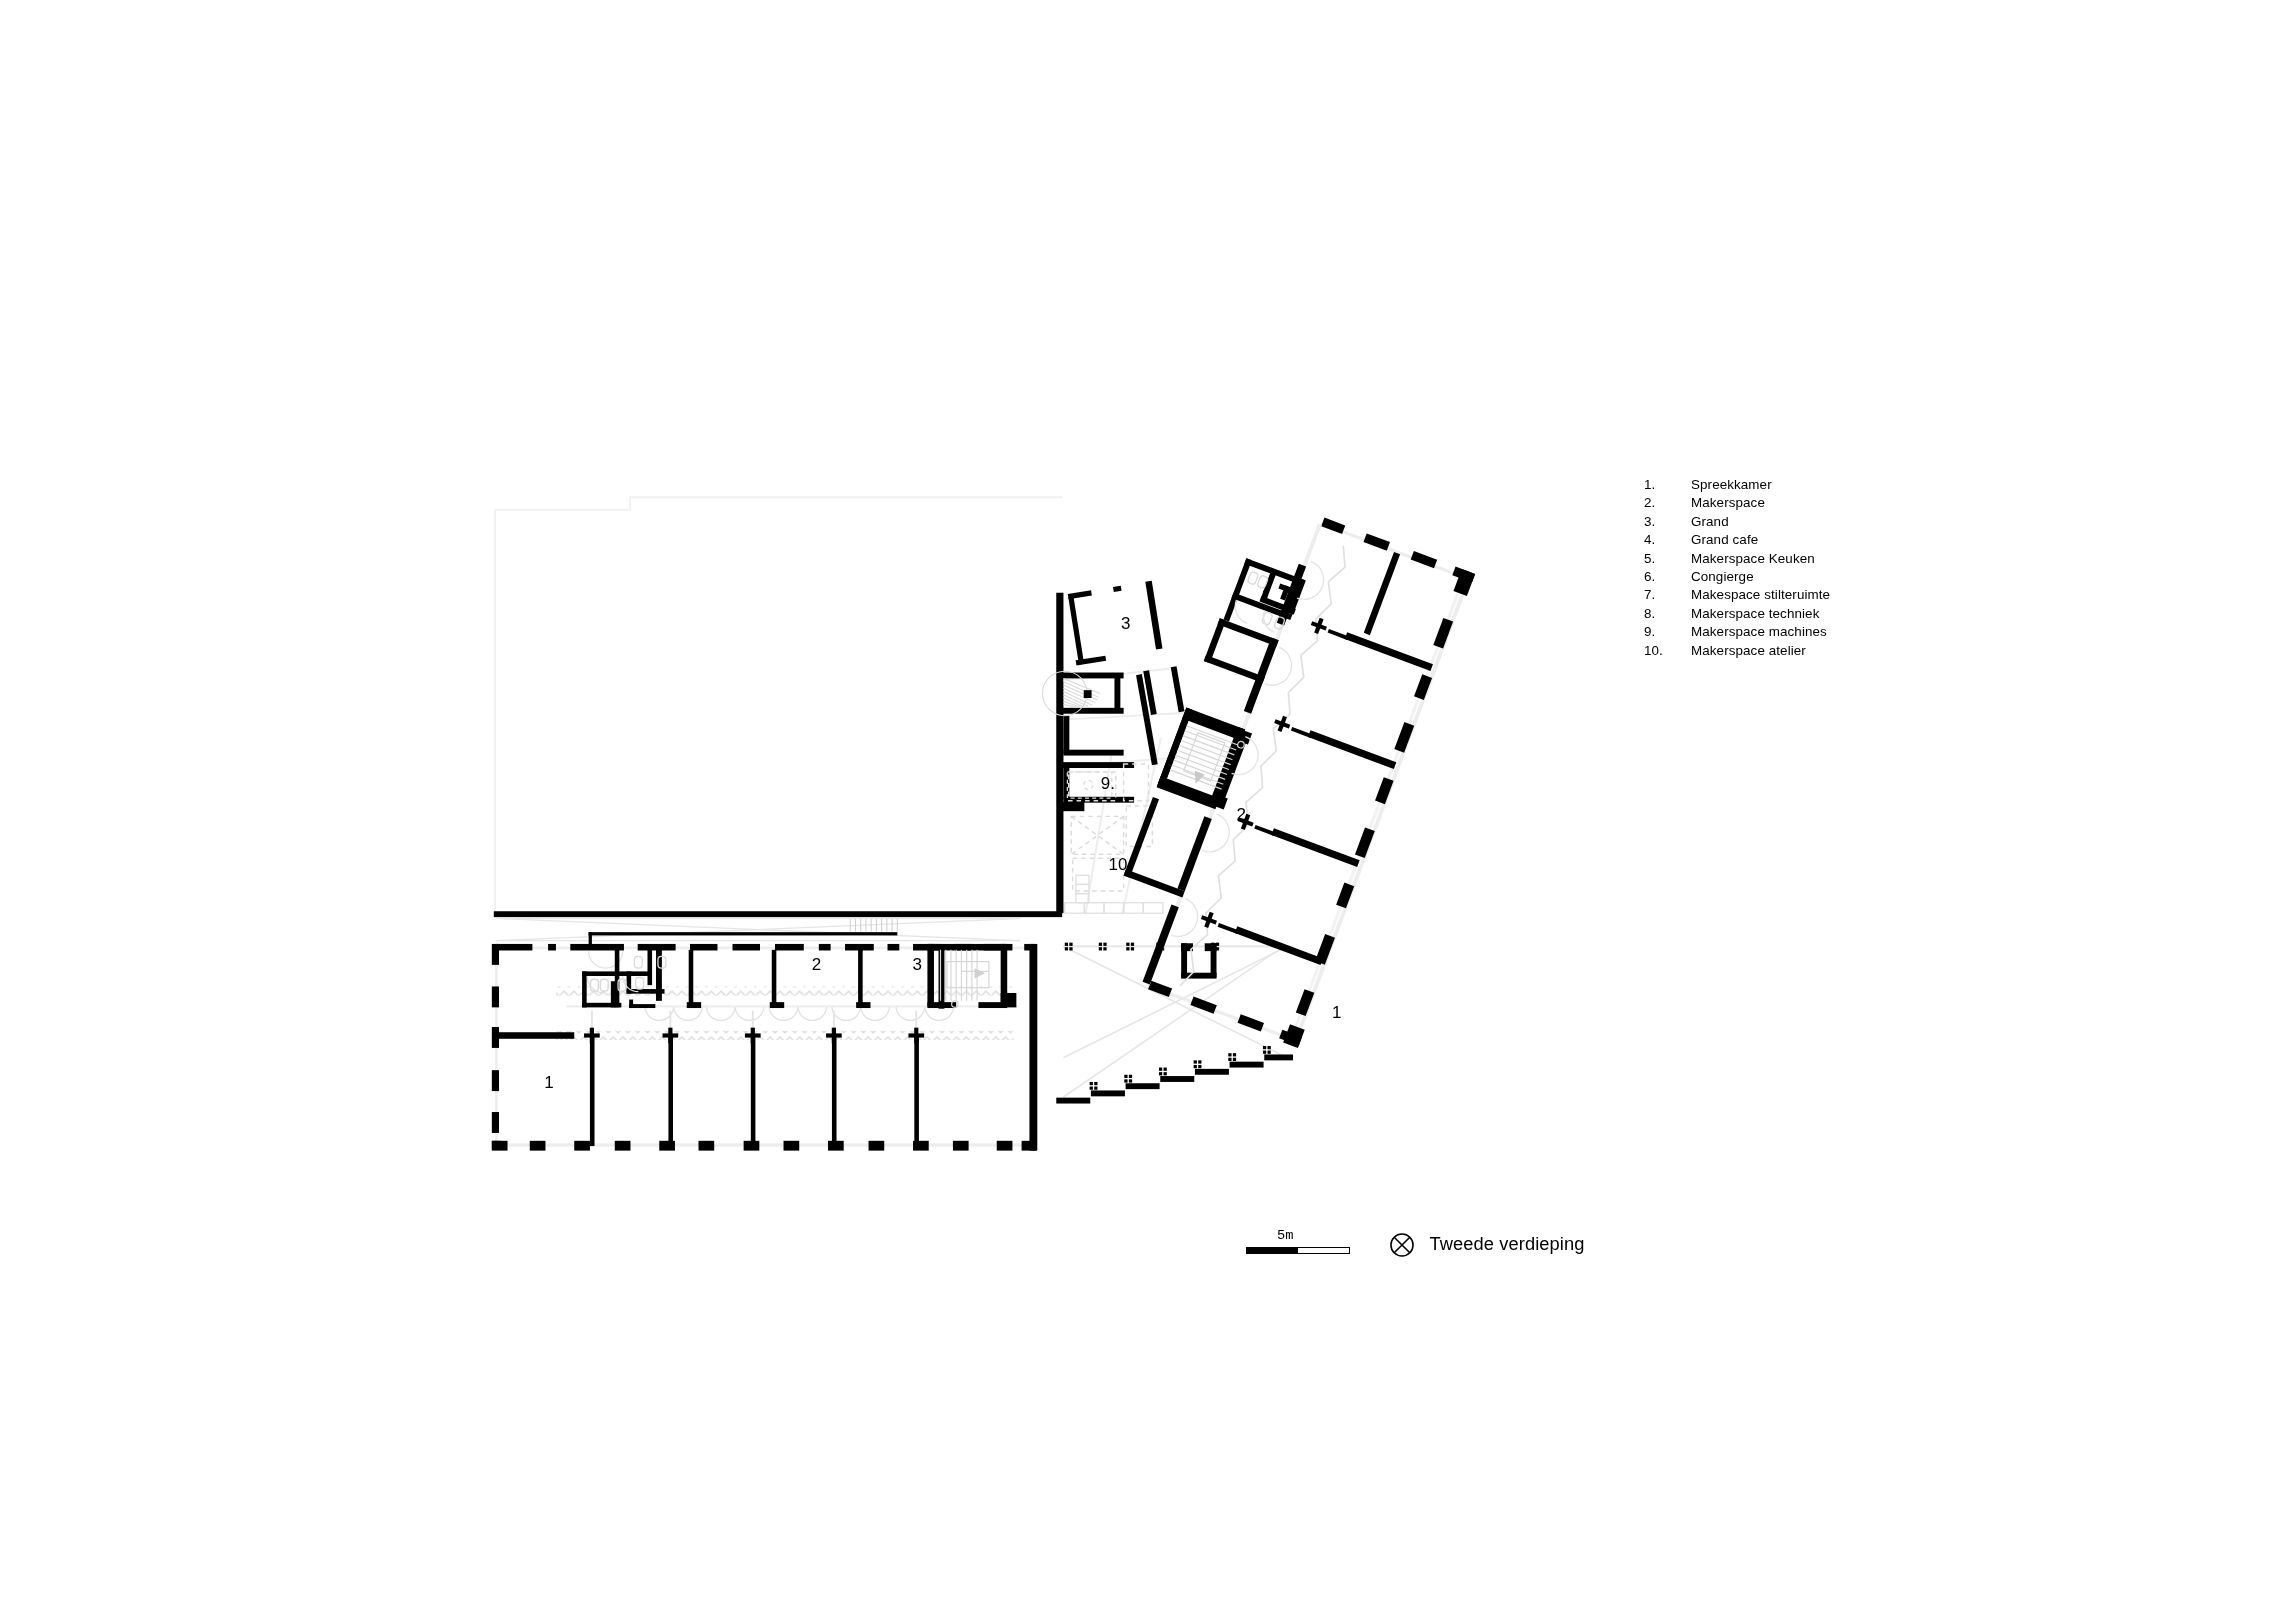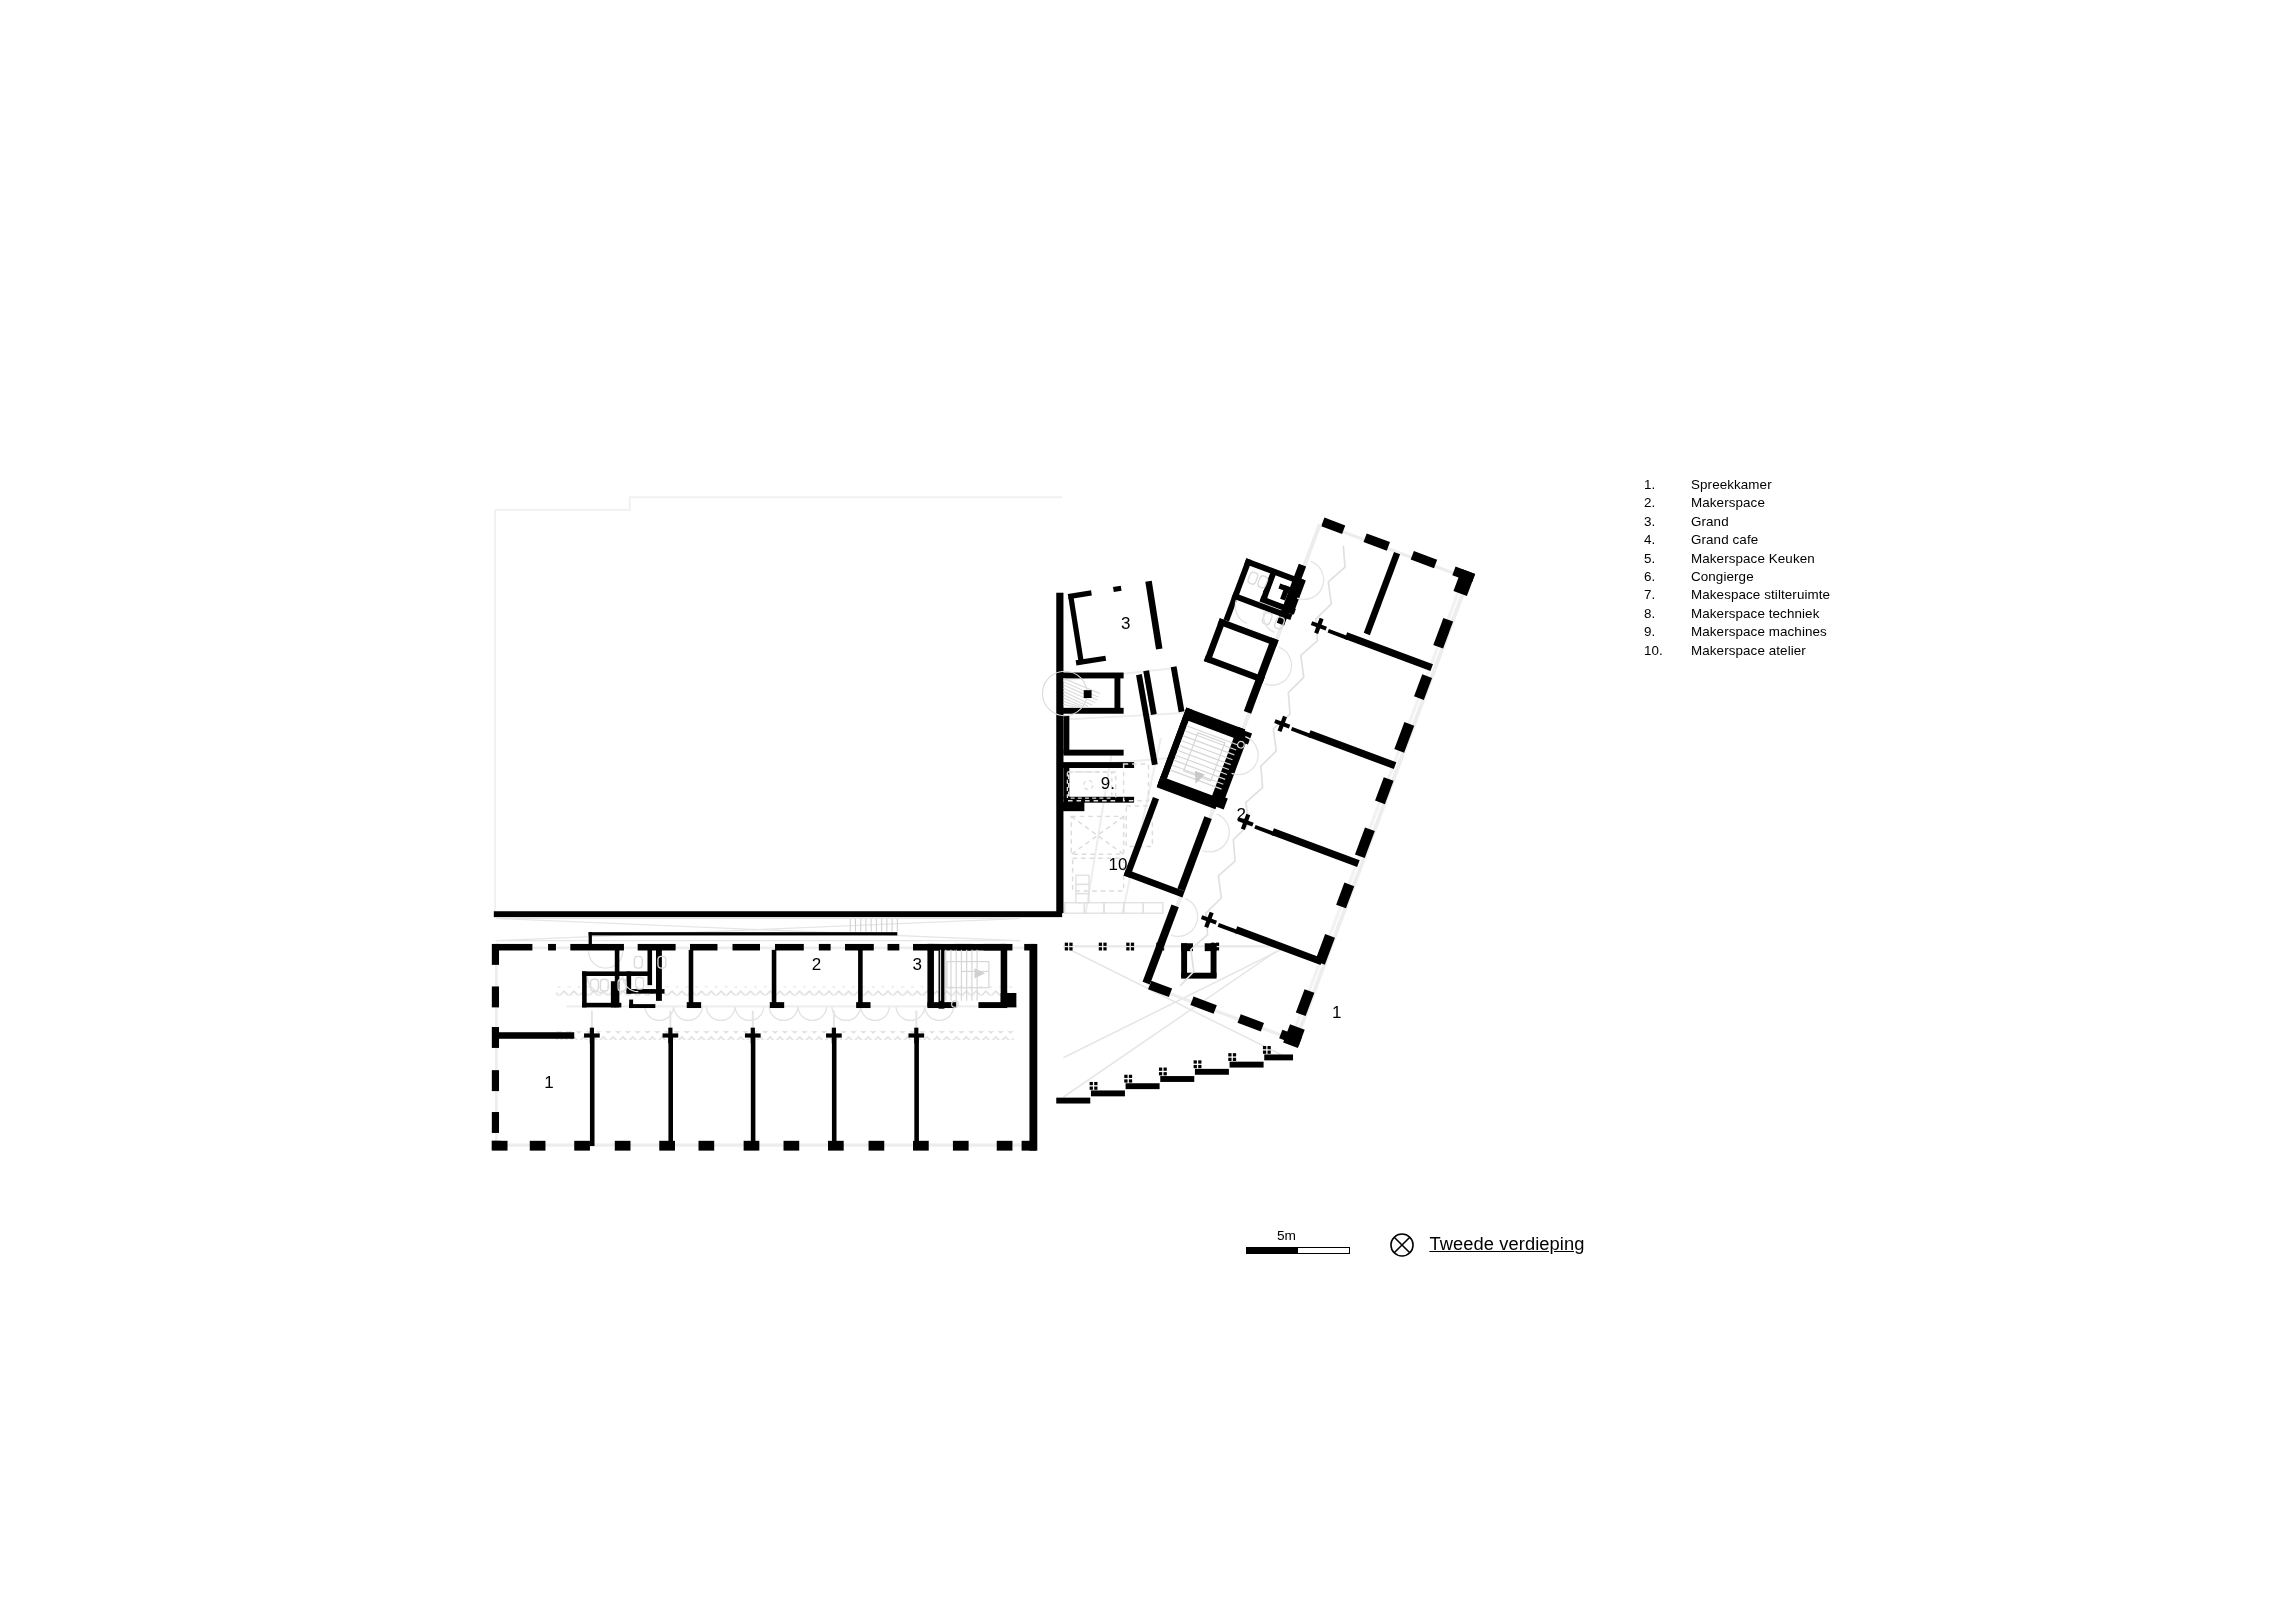--- a/index.html
+++ b/index.html
@@ -65,20 +65,21 @@
     position: relative;
     width: 105px;
     height: 29px;
   }
   #scalebar-label {
     position: absolute;
     left: 31px;
     top: -1.3px;
     font-size: 13.7px;
     line-height: 13.7px;
+    font-family: Liberation Mono, monospace;
   }
   #scalebar-graphic {
     position: absolute;
     left: 0;
     top: 17px;
     width: 105px;
     height: 7.2px;
     display: flex;
   }
   .scalebar-seg-filled {
@@ -99,21 +100,20 @@
     width: 26px;
     height: 26px;
     flex: 0 0 26px;
   }
   #plan-title {
     margin-left: 14.4px;
     font-size: 18.3px;
     line-height: 18.3px;
     letter-spacing: 0.1px;
     white-space: nowrap;
-    text-decoration: underline;
   }
 </style>
 </head>
 <body>
 
 <svg id="plan-canvas" viewBox="0 0 3509 2481" xmlns="http://www.w3.org/2000/svg">
 
   <defs>
 
     <pattern id="zigzagH" width="30" height="14" patternUnits="userSpaceOnUse">

